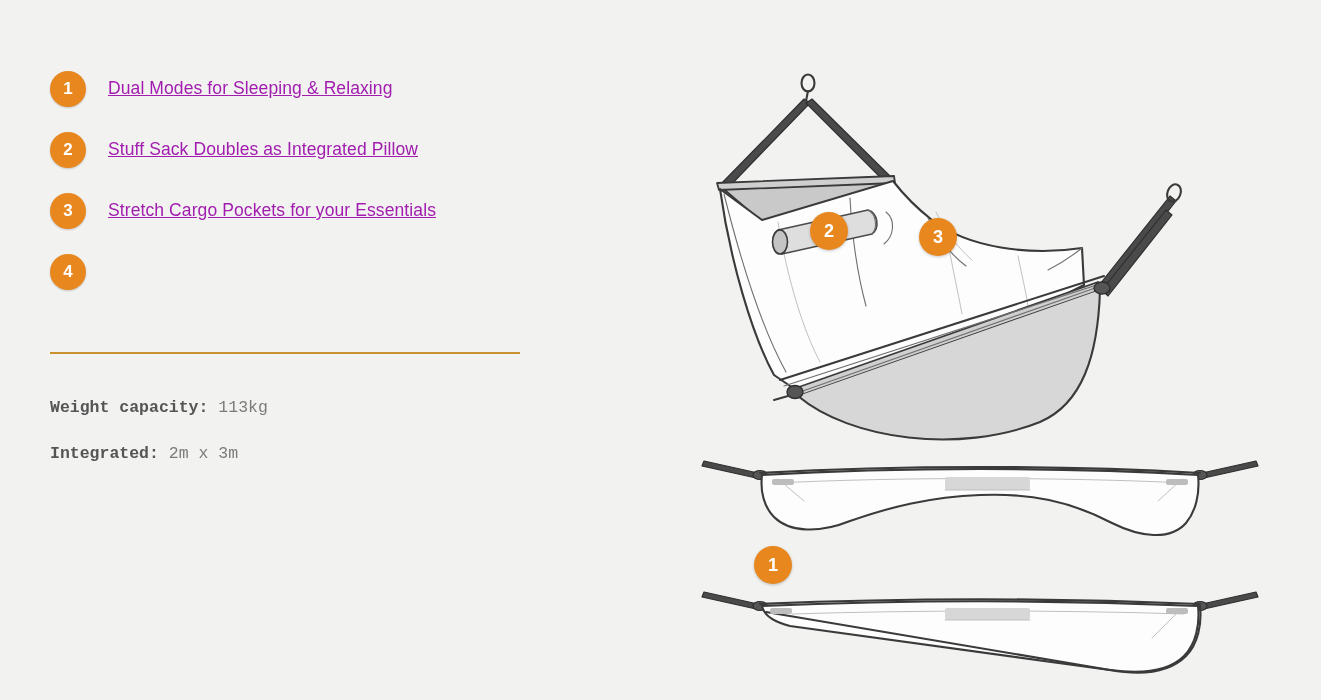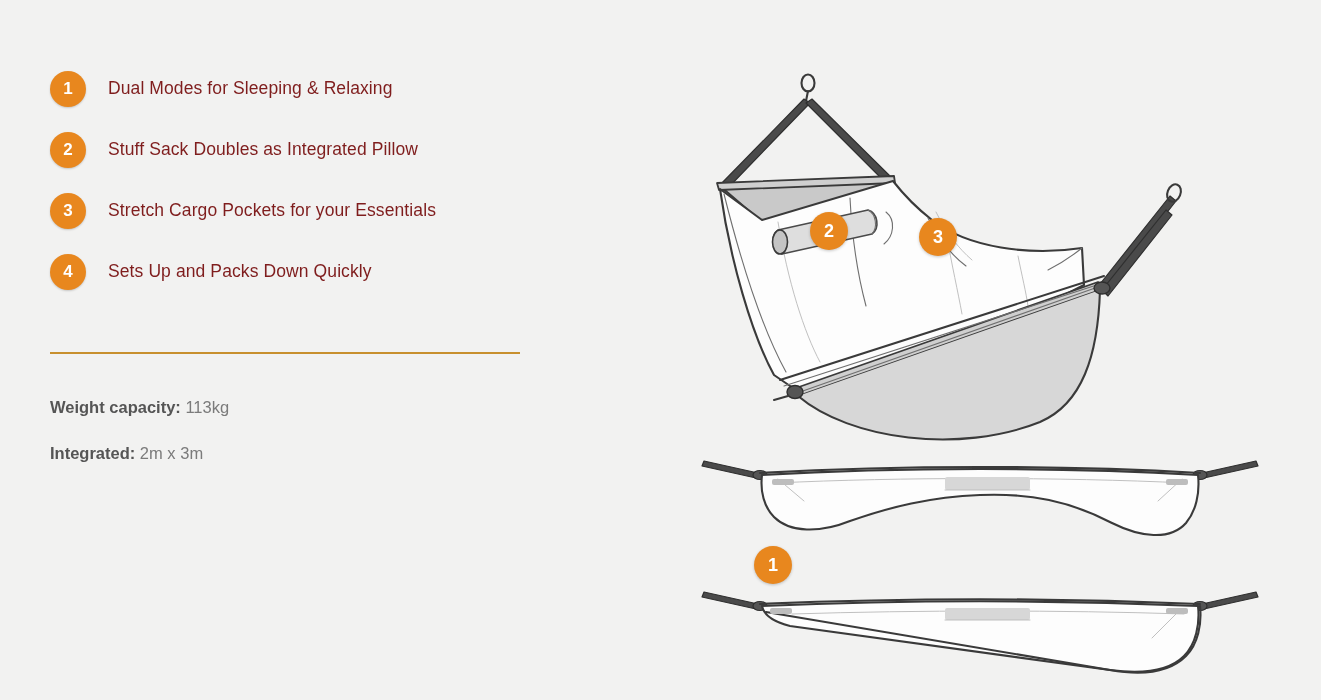--- a/index.html
+++ b/index.html
@@ -53,40 +53,42 @@
     display: flex;
     align-items: center;
     justify-content: center;
     line-height: 1;
     box-shadow: 0 1px 2px rgba(0,0,0,0.18);
   }
 
   .feature-text {
     margin-left: 22px;
     font-size: 17.5px;
-    color: #7f1d1d;
+    color: #a21caf;
     letter-spacing: 0.1px;
+    text-decoration: underline;
   }
 
   .divider {
     margin-top: 50px;
     margin-left: 0px;
     width: 470px;
     height: 2px;
     background: #c8902e;
   }
 
   .specs {
     margin-top: 44px;
   }
 
   .spec-row {
     font-size: 16.5px;
     margin-bottom: 26px;
     line-height: 1.2;
+    font-family: Liberation Mono, monospace;
   }
 
   .spec-label {
     font-weight: bold;
     color: #555555;
   }
 
   .spec-value {
     color: #7b7b7b;
   }
@@ -161,21 +163,20 @@
         <span class="feature-text">Stuff Sack Doubles as Integrated Pillow</span>
       </li>
 
       <li class="feature-row">
         <span class="badge">3</span>
         <span class="feature-text">Stretch Cargo Pockets for your Essentials</span>
       </li>
 
       <li class="feature-row">
         <span class="badge">4</span>
-        <span class="feature-text">Sets Up and Packs Down Quickly</span>
       </li>
 
     </ul>
 
     <div class="divider"></div>
 
     <div class="specs">
 
       <div class="spec-row">
         <span class="spec-label">Weight capacity:</span>

